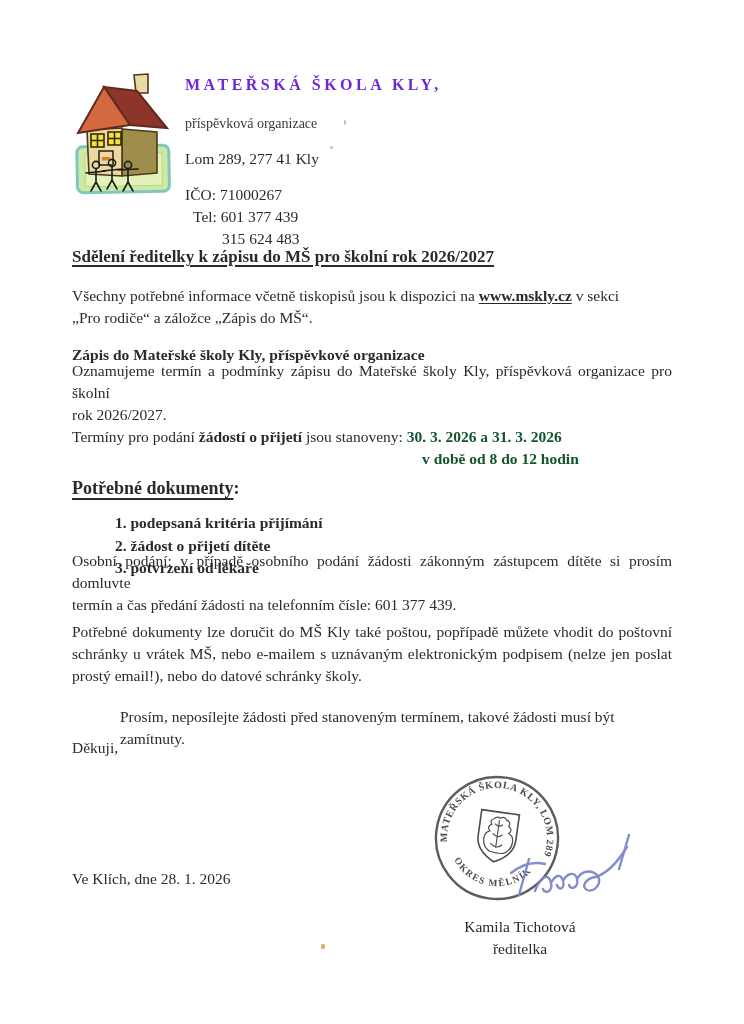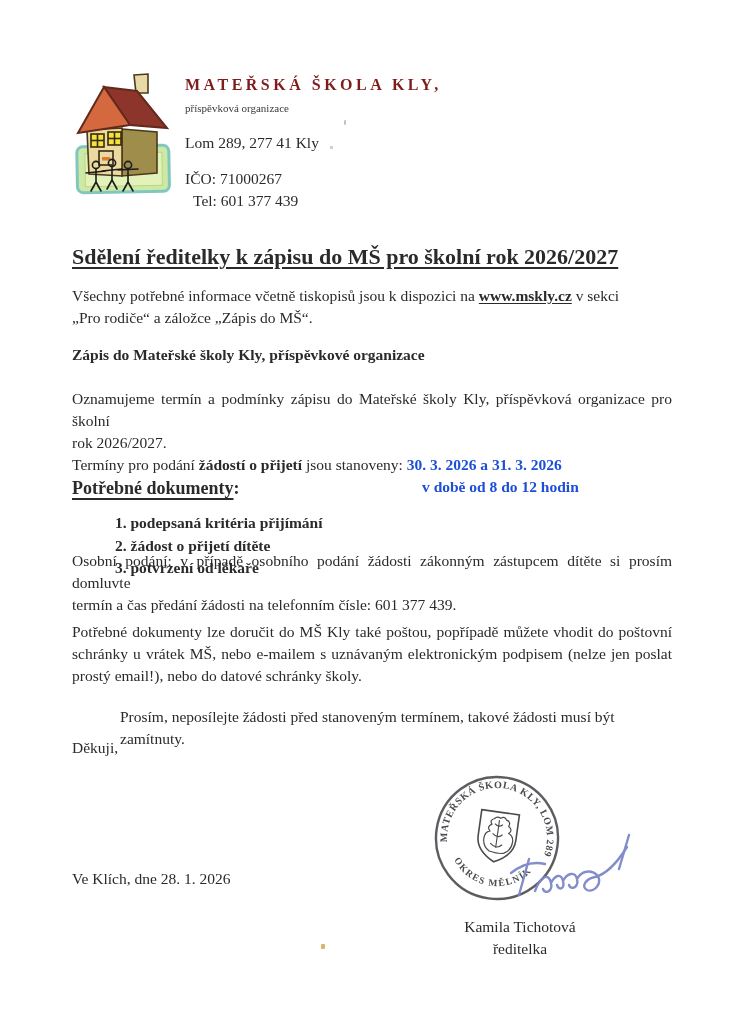--- a/index.html
+++ b/index.html
@@ -17,49 +17,49 @@
     overflow: hidden;
   }
   .abs { position: absolute; }
   .col { left: 72px; right: 72px; }
 
   
   .org-name {
     font-weight: bold;
     font-size: 16px;
     letter-spacing: 3.5px;
-    color: #7f1d1d;
-  }
-  .org-type { font-size: 11px; color: #3a3a3e; margin-top: 1px; }
+    color: #6d28d9;
+  }
+  .org-type { font-size: 14px; color: #3a3a3e; margin-top: 17px; }
   .addr { margin-top: 13px; }
   .ico  { margin-top: 14px; }
   .tel1 { padding-left: 8px; }
   .tel2 { padding-left: 37px; }
 
   
   .doc-title {
-    font-size: 22px;
+    font-size: 17px;
     font-weight: bold;
     text-decoration: underline;
     text-underline-offset: 3px;
     text-decoration-thickness: 1.5px;
   }
   .subheading { font-weight: bold; }
   .docs-heading { font-size: 18px; font-weight: bold; }
   .docs-heading .u {
     text-decoration: underline;
     text-underline-offset: 4px;
     text-decoration-thickness: 1.5px;
   }
 
   .jl { text-align: justify; text-align-last: justify; }
 
   .link { font-weight: bold; text-decoration: underline; text-underline-offset: 2px; }
   .b { font-weight: bold; }
-  .red { color: #1d4ed8; font-weight: bold; }
+  .red { color: #14532d; font-weight: bold; }
   .red-time { margin-left: 350px; }
 
   .docs-list div { font-weight: bold; line-height: 22.5px; }
 
   .signer-block { width: 140px; text-align: center; line-height: 22px; }
 
   .stamp-svg, .sig-svg, .logo-svg { display: block; }
   .speck { position: absolute; border-radius: 1px; }
 </style>
 </head>
@@ -106,34 +106,35 @@
       <path d="M22 110 L17 119 M22 110 L27 119 M38 108 L33 117 M38 108 L43 117 M54 110 L49 119 M54 110 L59 119"></path>
     </g>
   </svg>
 
   <div class="abs" style="left:185px; top:74px;">
     <div class="org-name">MATEŘSKÁ ŠKOLA KLY,</div>
     <div class="org-type">příspěvková organizace</div>
     <div class="addr">Lom 289, 277 41 Kly</div>
     <div class="ico">IČO: 71000267</div>
     <div class="tel1">Tel: 601 377 439</div>
+    <div class="tel2">315 624 483</div>
   </div>
 
   <div class="abs col" style="top:246px;">
     <span class="doc-title">Sdělení ředitelky k zápisu do MŠ pro školní rok 2026/2027</span>
   </div>
 
   <div class="abs col" style="top:285px;">
     <div><span>Všechny potřebné informace včetně tiskopisů jsou k dispozici na </span><span class="link">www.mskly.cz</span><span> v sekci</span></div>
     <div>„Pro rodiče“ a záložce „Zápis do MŠ“.</div>
   </div>
 
   <div class="abs col subheading" style="top:344px;">Zápis do Mateřské školy Kly, příspěvkové organizace</div>
 
-  <div class="abs col" style="top:388px;">
+  <div class="abs col" style="top:360px;">
     <div class="jl">Oznamujeme termín a podmínky zápisu do Mateřské školy Kly, příspěvková organizace pro školní</div>
     <div>rok 2026/2027.</div>
     <div><span>Termíny pro podání </span><span class="b">žádostí o přijetí</span><span> jsou stanoveny: </span><span class="red">30. 3. 2026 a 31. 3. 2026</span></div>
     <div class="red red-time">v době od 8 do 12 hodin</div>
   </div>
 
   <div class="abs col docs-heading" style="top:477px;">
     <span class="u">Potřebné dokumenty</span><span>:</span>
   </div>
 

